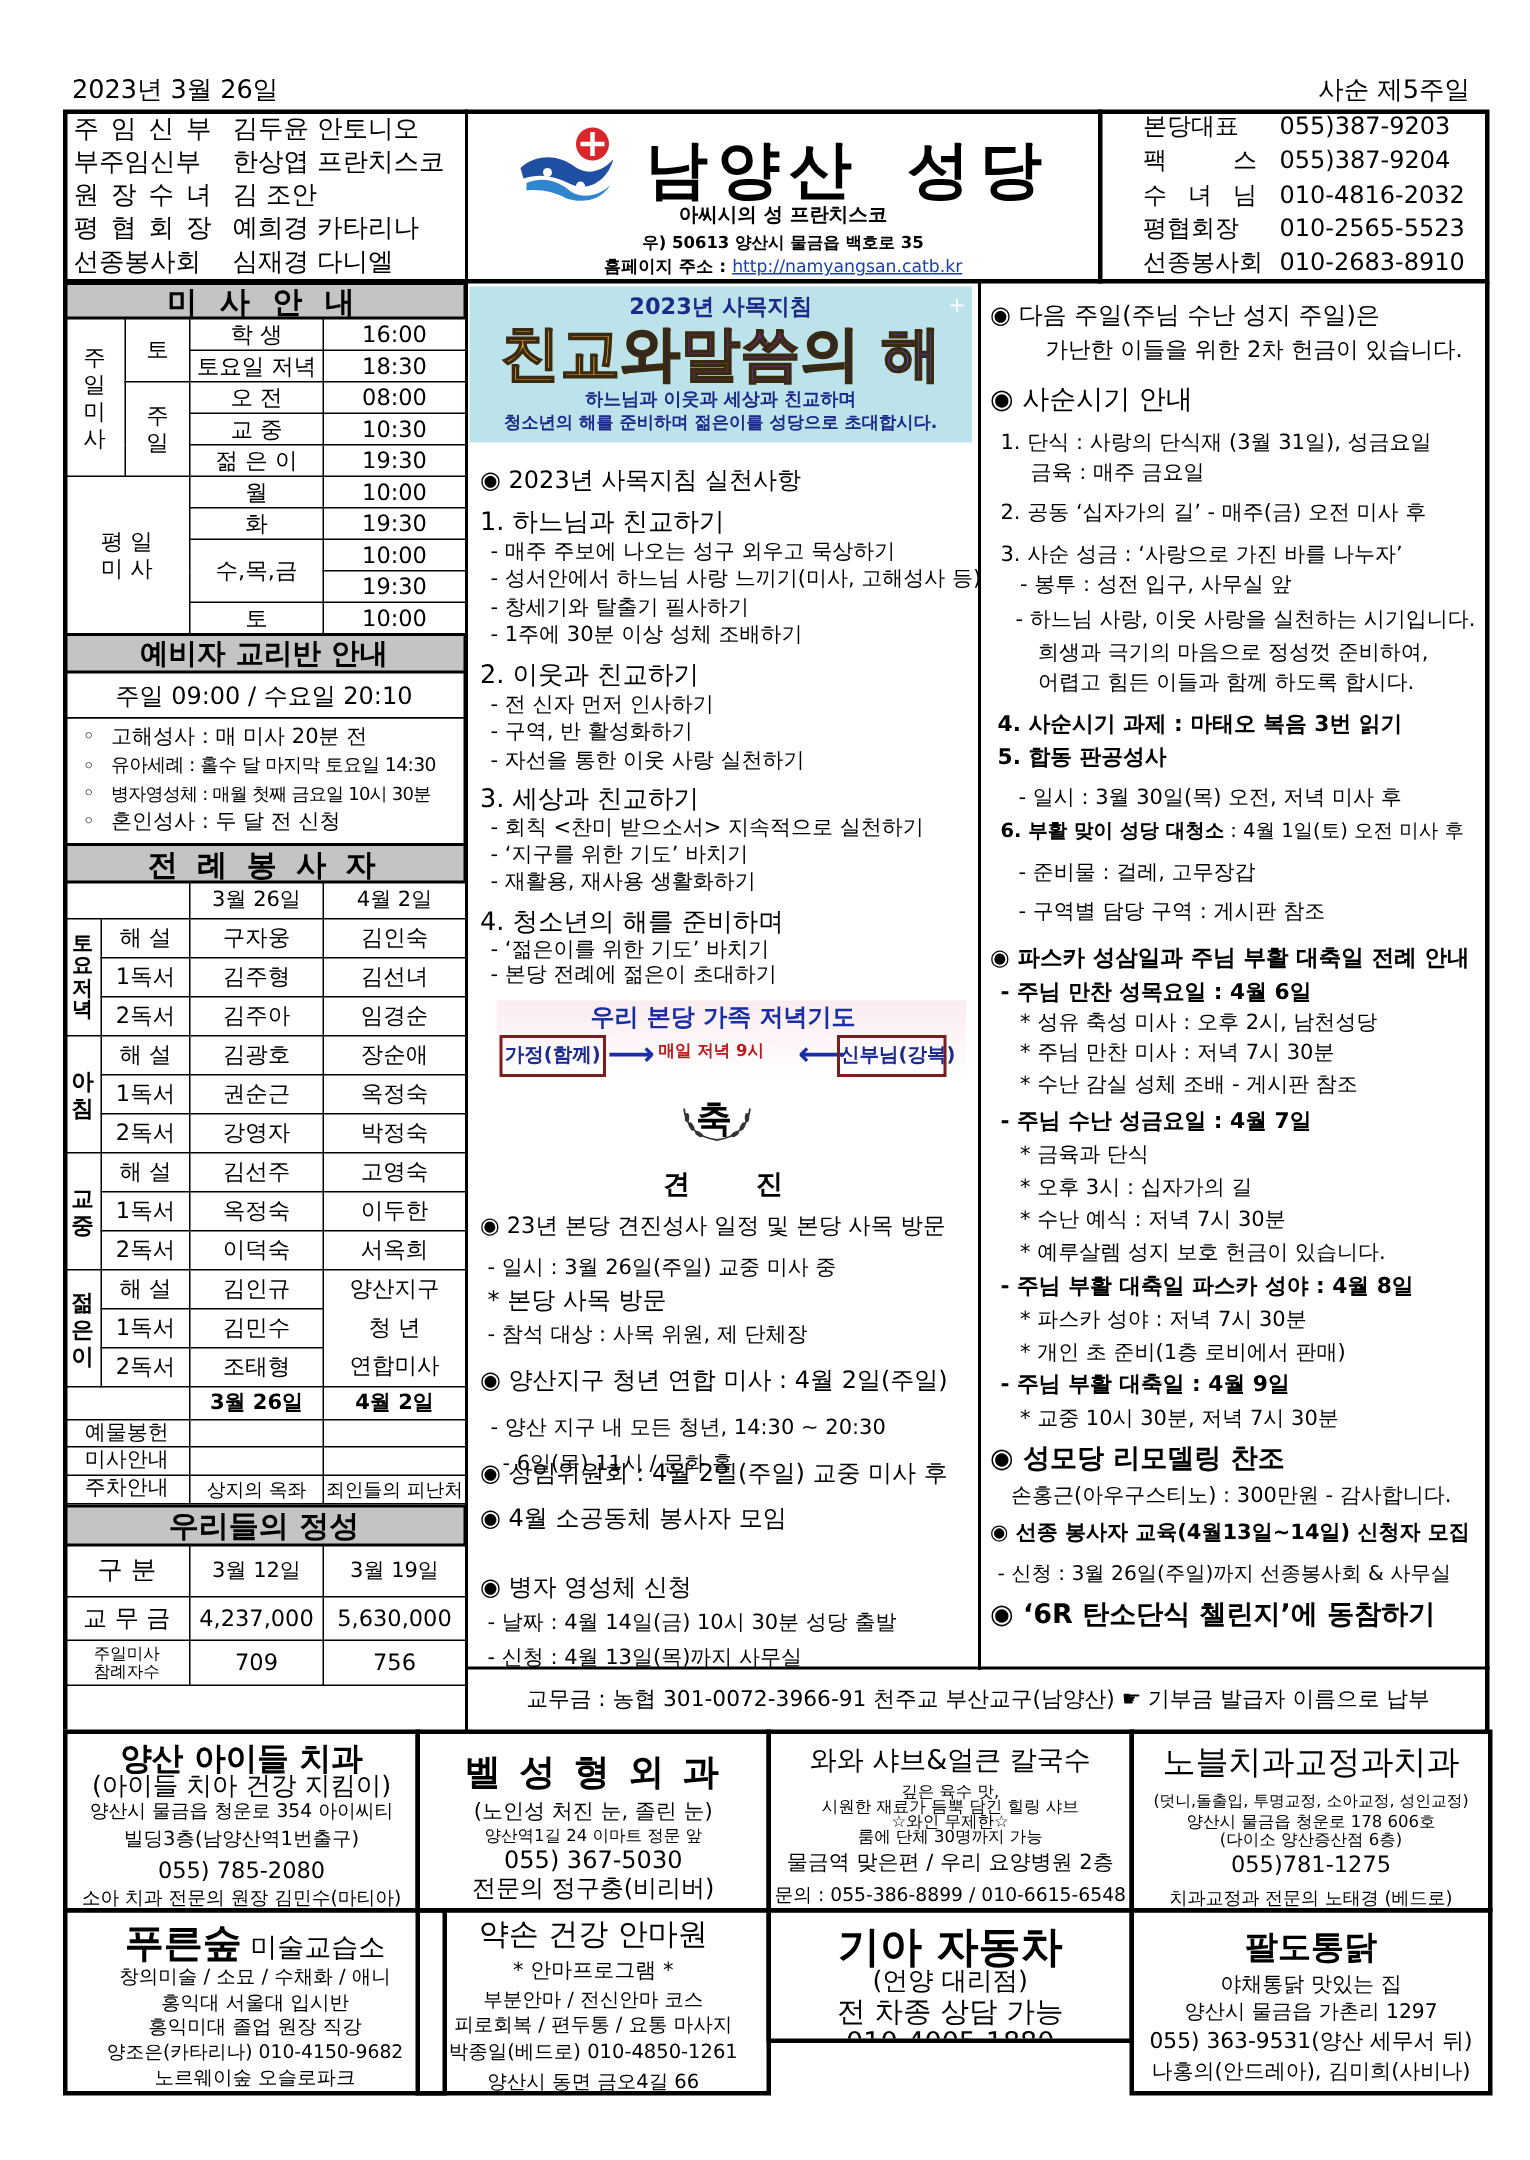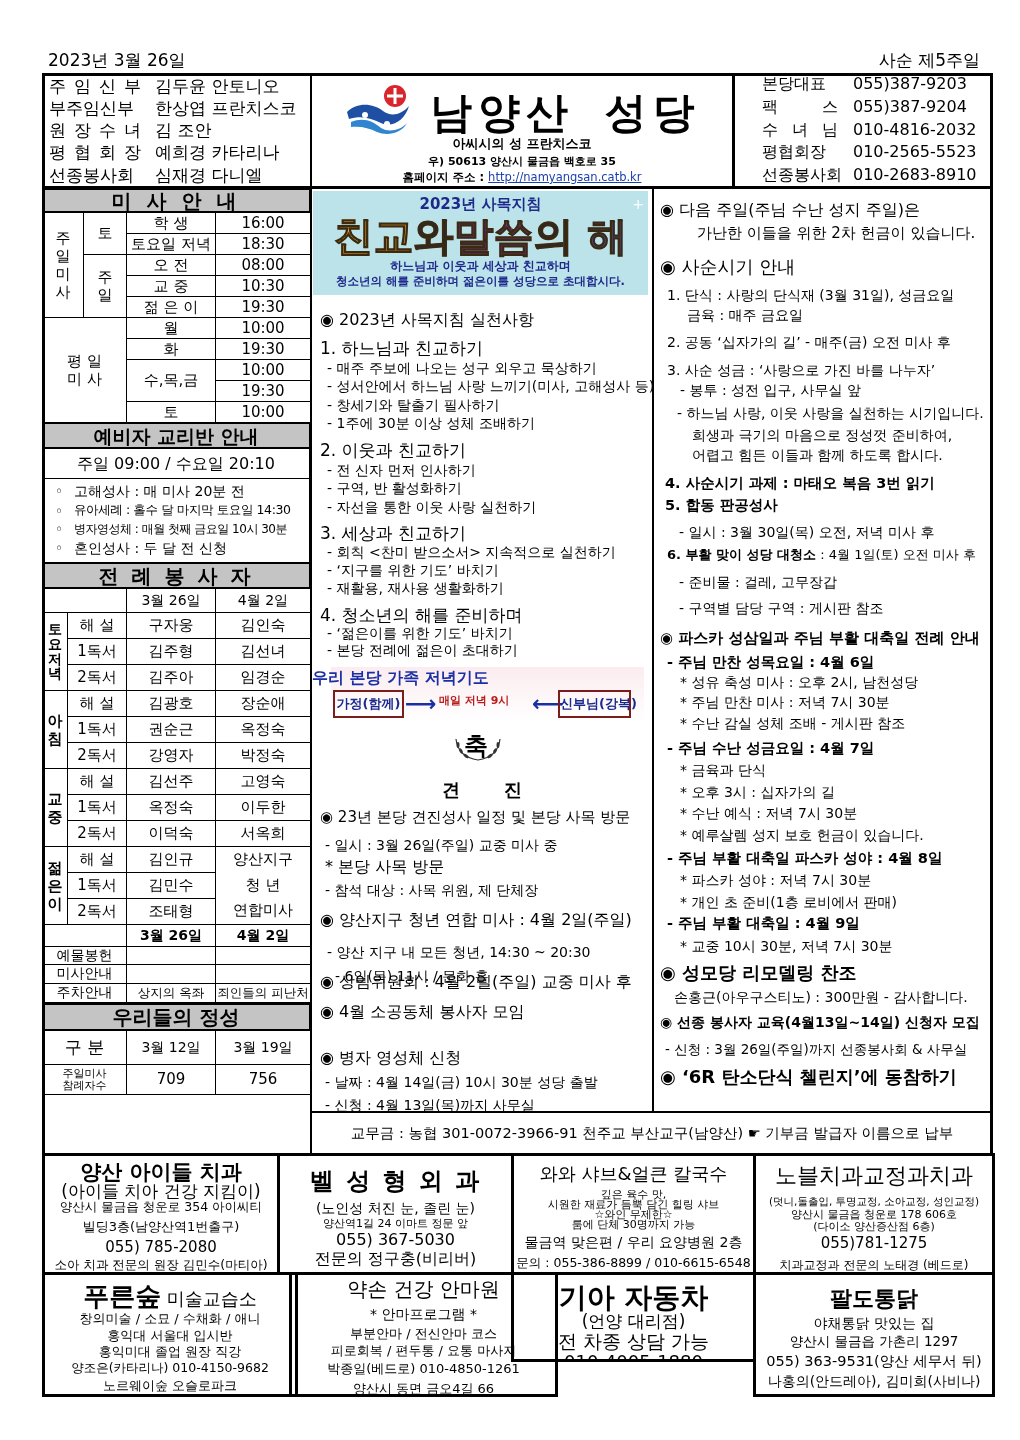--- a/index.html
+++ b/index.html
@@ -264,20 +264,25 @@
       <col style="width:84px">
       <col style="width:89px">
       <col style="width:95px">
     </colgroup>
   <tbody>
       <tr style="height:34px">
     <td style="font-size:17px">구  분</td>
     <td style="font-size:14px">3월 12일</td>
     <td style="font-size:14px">3월 19일</td>
   </tr>
+  <tr style="height:29px">
+    <td style="font-size:16px">교 무 금</td>
+    <td>4,237,000</td>
+    <td>5,630,000</td>
+  </tr>
   <tr style="height:30px">
     <td class="vl" style="font-size:11px;line-height:1.05">주일미사
 참례자수</td>
     <td>709</td>
     <td>756</td>
   </tr>
 </tbody>
   </table>
 
 <div class="box" style="left:310px;top:188px;width:344px;height:925px;border-width:0 2px 2px 2px"></div>
@@ -304,21 +309,21 @@
 <div class="t" style="left:327px;top:500px;font-size:14px">- 자선을 통한 이웃 사랑 실천하기</div>
 <div class="t" style="left:320px;top:525px;font-size:17px">3. 세상과 친교하기</div>
 <div class="t" style="left:327px;top:545px;font-size:14px">- 회칙 &lt;찬미 받으소서&gt; 지속적으로 실천하기</div>
 <div class="t" style="left:327px;top:563px;font-size:14px">- ‘지구를 위한 기도’ 바치기</div>
 <div class="t" style="left:327px;top:581px;font-size:14px">- 재활용, 재사용 생활화하기</div>
 <div class="t" style="left:320px;top:607px;font-size:17px">4. 청소년의 해를 준비하며</div>
 <div class="t" style="left:327px;top:626px;font-size:14px">- ‘젊은이를 위한 기도’ 바치기</div>
 <div class="t" style="left:327px;top:643px;font-size:14px">- 본당 전례에 젊은이 초대하기</div>
 
 <div style="position:absolute;left:331px;top:667px;width:313px;height:54px;background:linear-gradient(#fbecef,#ffffff)"></div>
-<div class="t b" style="left:312px;width:340px;top:670px;font-size:16px;color:#1a2fa5">우리 본당 가족 저녁기도</div>
+<div class="t b" style="left:312px;width:340px;text-align:center;top:670px;font-size:16px;color:#1a2fa5">우리 본당 가족 저녁기도</div>
 <div class="pbox" style="left:333px;width:71px">가정(함께)</div>
 <div class="t b" style="left:405px;top:693px;font-size:22px;color:#1a2fa5">⟶</div>
 <div class="t b" style="left:439px;top:695px;font-size:11px;color:#b91c1c">매일 저녁 9시</div>
 <div class="t b" style="left:532px;top:693px;font-size:22px;color:#1a2fa5">⟵</div>
 <div class="pbox" style="left:558px;width:73px">신부님(강복)</div>
 
 <svg style="position:absolute;left:452px;top:733px" width="52" height="30" viewBox="0 0 52 30">
   <path d="M4 6 Q6 24 26 27 Q46 24 48 6" fill="none" stroke="#333" stroke-width="1.2"></path>
   <g fill="#333">
     <ellipse cx="6" cy="12" rx="1.5" ry="3"></ellipse>
@@ -424,21 +429,21 @@
 </div>
 
 <div class="ad" style="left:42px;top:1272px;width:256px;height:125px">
   <div class="al" style="top:8px"><span class="b" style="font-size:26px">푸른숲</span><span style="font-size:18px"> 미술교습소</span></div>
   <div class="al" style="top:37px;font-size:13px">창의미술 / 소묘 / 수채화 / 애니</div>
   <div class="al" style="top:54px;font-size:13px">홍익대 서울대 입시반</div>
   <div class="al" style="top:70px;font-size:13px">홍익미대 졸업 원장 직강</div>
   <div class="al" style="top:87px;font-size:12.5px">양조은(카타리나) 010-4150-9682</div>
   <div class="al" style="top:104px;font-size:13px">노르웨이숲 오슬로파크</div>
 </div>
-<div class="ad" style="left:289px;top:1272px;width:269px;height:125px">
+<div class="ad" style="left:277px;top:1272px;width:237px;height:125px">
   <div class="al" style="top:4px;font-size:20px">약손 건강 안마원</div>
   <div class="al" style="top:32px;font-size:14px">* 안마프로그램 *</div>
   <div class="al" style="top:52px;font-size:13px">부분안마 / 전신안마 코스</div>
   <div class="al" style="top:69px;font-size:13px">피로회복 / 편두통 / 요통 마사지</div>
   <div class="al" style="top:87px;font-size:13px">박종일(베드로) 010-4850-1261</div>
   <div class="al" style="top:107px;font-size:13px">양산시 동면 금오4길 66</div>
 </div>
 <div class="ad" style="left:511px;top:1272px;width:245px;height:90px">
   <div class="al b" style="top:9px;font-size:28px">기아 자동차</div>
   <div class="al" style="top:38px;font-size:17px">(언양 대리점)</div>

